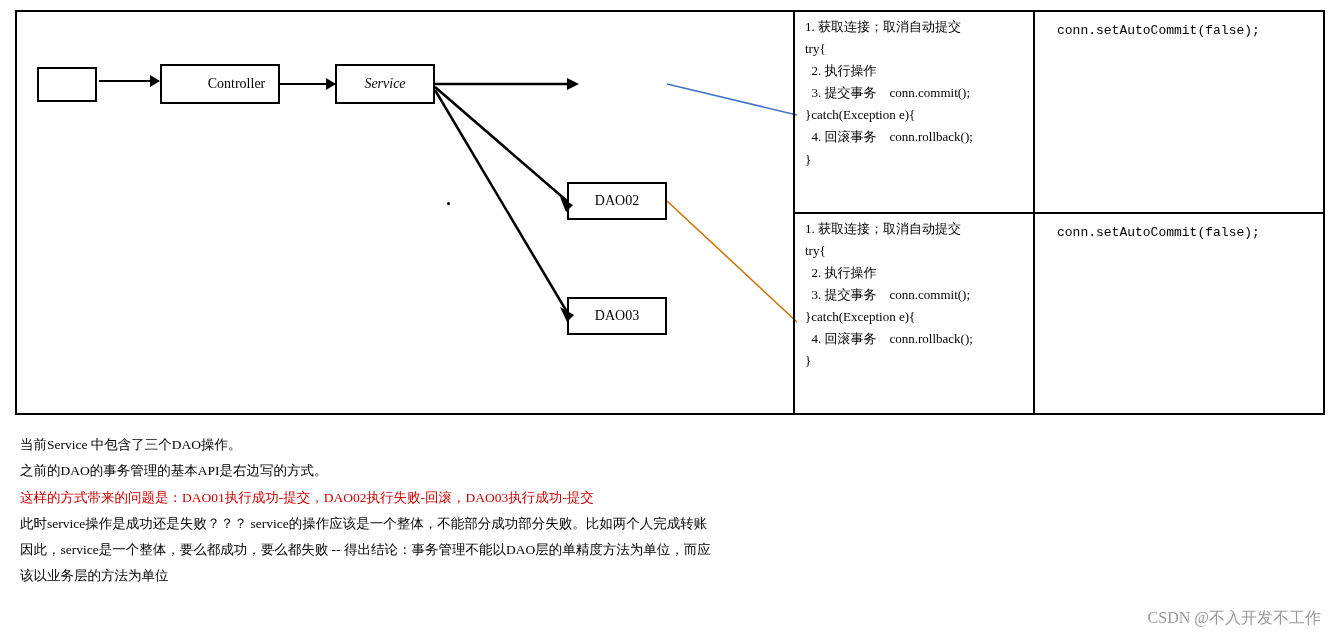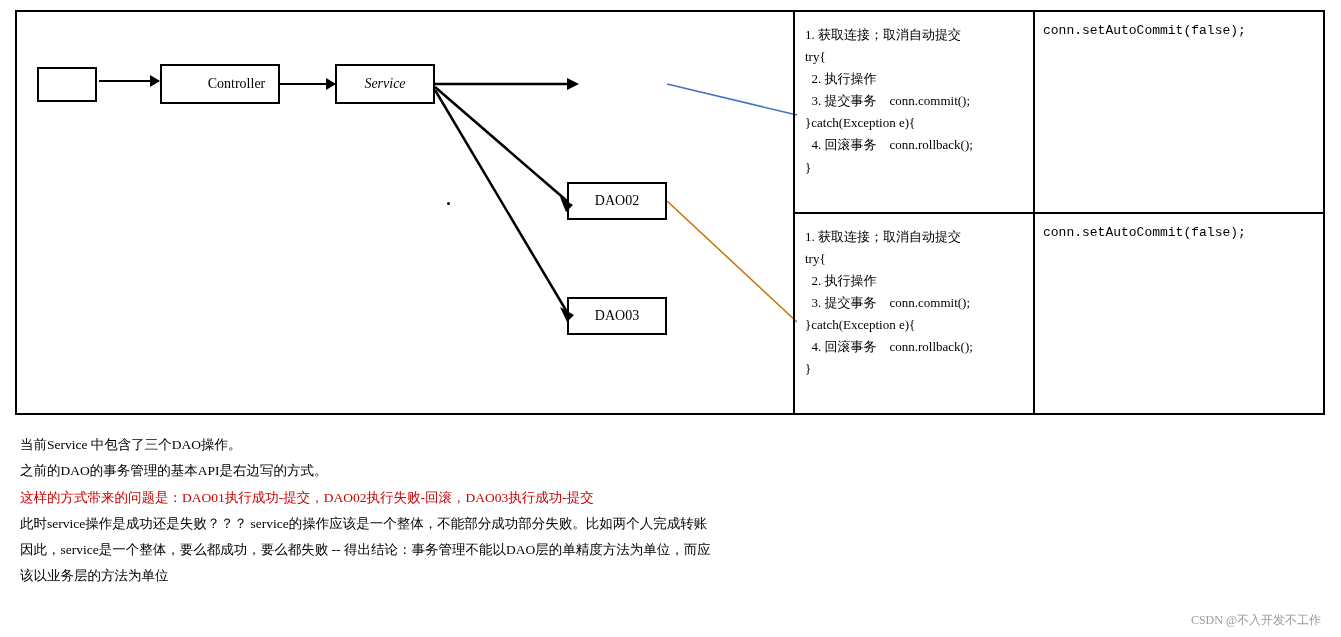--- a/index.html
+++ b/index.html
@@ -159,30 +159,30 @@
       flex: 1;
       border-bottom: 2px solid #000;
       display: flex;
     }
     .tx-block:last-child {
       border-bottom: none;
     }
 
     .tx-left {
       width: 240px;
-      padding: 12px 10px;
+      padding: 4px 10px;
       border-right: 2px solid #000;
       font-size: 13px;
       line-height: 1.7;
       color: #000;
     }
 
     .tx-right {
       flex: 1;
-      padding: 8px 8px;
+      padding: 8px 22px;
       font-size: 13px;
       line-height: 1.7;
       color: #000;
       font-family: 'Courier New', monospace;
     }
 
     
     .center-dot {
       position: absolute;
       left: 430px;
@@ -203,21 +203,21 @@
 
     .bottom-text p {
       margin-bottom: 2px;
     }
 
     
     .watermark {
       position: absolute;
       bottom: 8px;
       right: 20px;
-      font-size: 12px;
+      font-size: 16px;
       color: #999;
     }
   </style>
 </head>
 <body>
 
 <div class="main-container">
 
   <div class="diagram-area">
 

